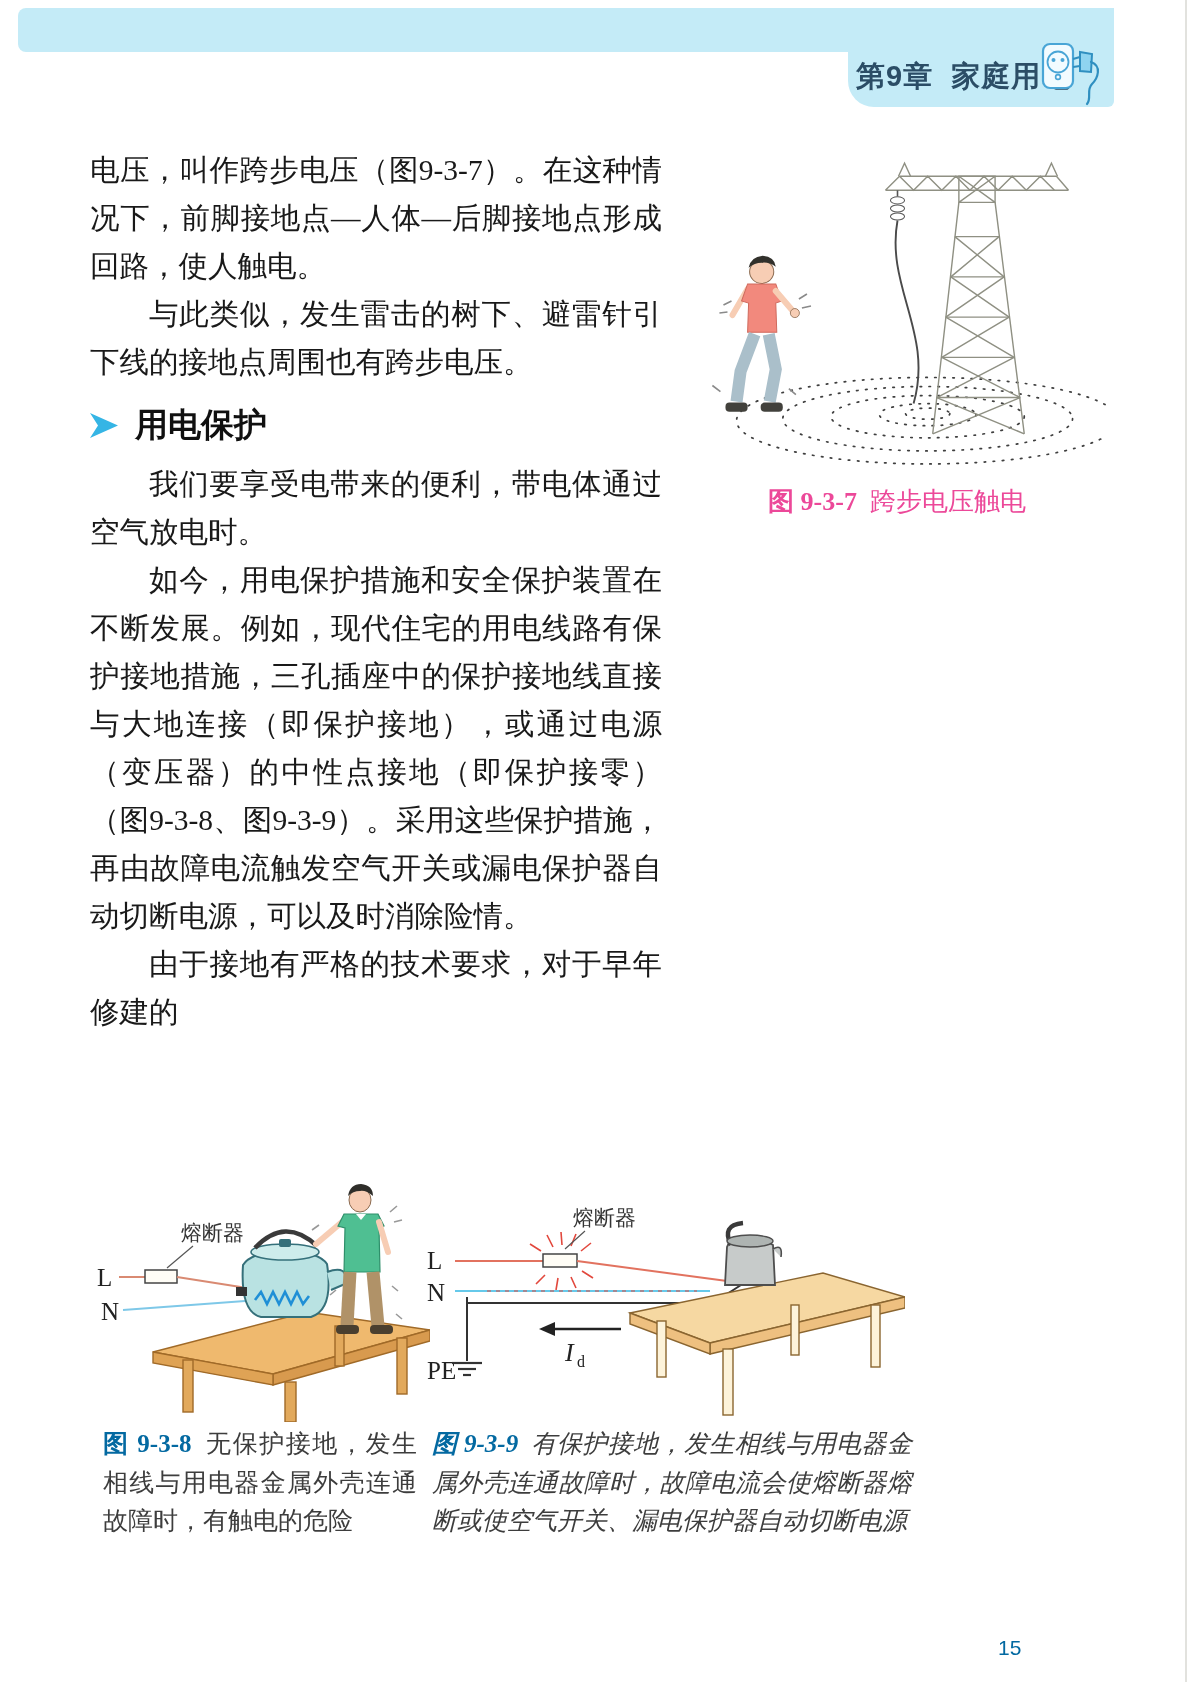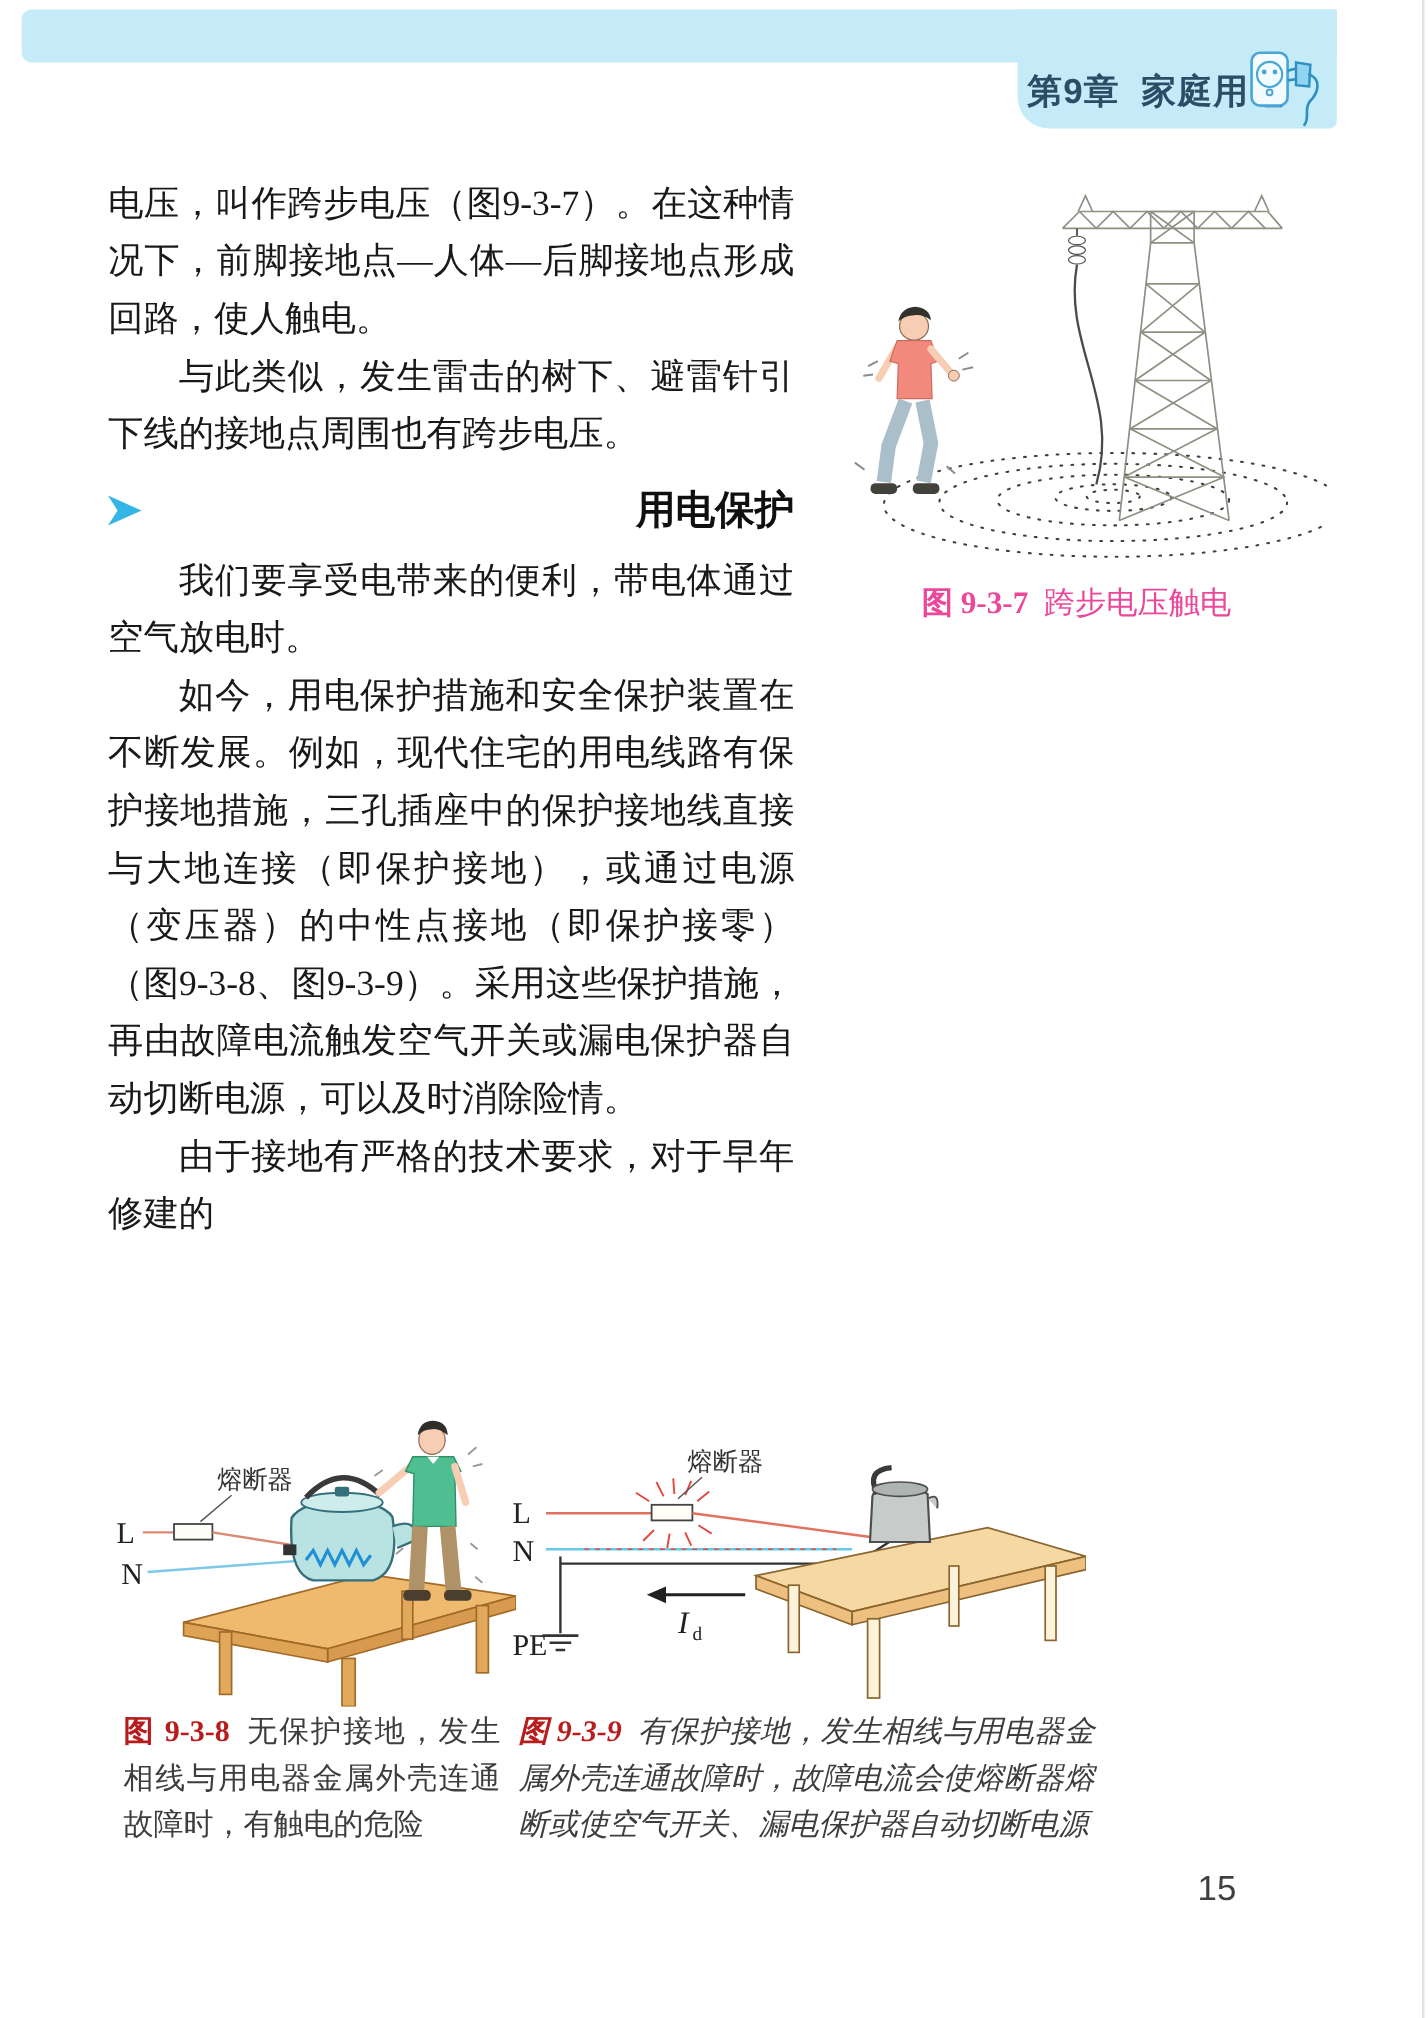--- a/index.html
+++ b/index.html
@@ -15,42 +15,42 @@
         font-family:"Liberation Sans","DejaVu Sans",sans-serif;font-weight:bold;
         font-size:29px;color:#2b4d66;letter-spacing:1px;white-space:nowrap;}
   .chapter-line .chap{margin-right:18px;}
   .hdr-icon{position:absolute;left:1040px;top:32px;}
 
   
   .body-text{position:absolute;left:90px;top:146px;width:572px;font-size:29.5px;
         line-height:48px;text-align:justify;color:#191919;}
   .body-text p{margin:0;text-indent:2em;}
   .body-text p.cont{text-indent:0;}
-  .section-heading{display:flex;align-items:center;gap:31px;margin:15px 0 11px 0;
+  .section-heading{display:flex;align-items:center;gap:15px;margin:15px 0 11px 0;
         font-family:"Liberation Sans","DejaVu Sans",sans-serif;font-weight:bold;
-        font-size:33px;color:#101010;justify-content:space-between;}
+        font-size:33px;color:#101010;}
   .section-heading svg{flex:0 0 auto;}
 
   
   .fig937{position:absolute;left:688px;top:136px;width:418px;}
   .fig937 .cap{margin-top:12px;text-align:center;font-family:"Liberation Sans","DejaVu Sans",sans-serif;
         font-size:26px;color:#ec4899;}
   .cap-label{font-weight:bold;font-family:"Liberation Serif","DejaVu Serif",serif;margin-right:13px;}
 
   
   .fig938-art{position:absolute;left:95px;top:1160px;}
   .fig939-art{position:absolute;left:425px;top:1185px;}
   .figcap{position:absolute;font-family:"Liberation Sans","DejaVu Sans",sans-serif;
         font-size:25px;line-height:38px;color:#3d3d3d;text-align:justify;}
-  .figcap .cap-label{color:#b91c1c;}
+  .figcap .cap-label{color:#0369a1;}
   .figcap-938{left:103px;top:1424px;width:314px;}
   .figcap-939{left:432px;top:1424px;width:480px;font-style:italic;}
 
-  .pageno{position:absolute;left:998px;top:1558px;
-        font-family:"Liberation Sans","DejaVu Sans",sans-serif;font-size:29px;color:#404040;}
+  .pageno{position:absolute;left:998px;top:1636px;
+        font-family:"Liberation Sans","DejaVu Sans",sans-serif;font-size:21px;color:#0369a1;}
 
   svg text{font-family:"Liberation Serif","DejaVu Serif",serif;}
   svg text.sans{font-family:"Liberation Sans","DejaVu Sans",sans-serif;}
 </style>
 </head>
 <body>
 
 <div class="page">
   <div class="scan-edge"></div>
 

